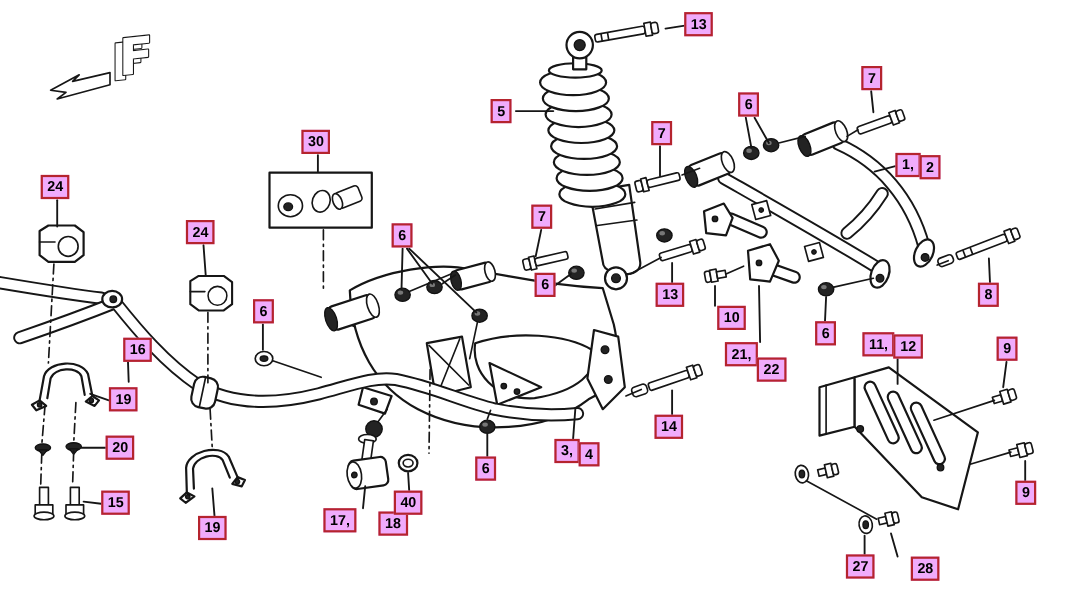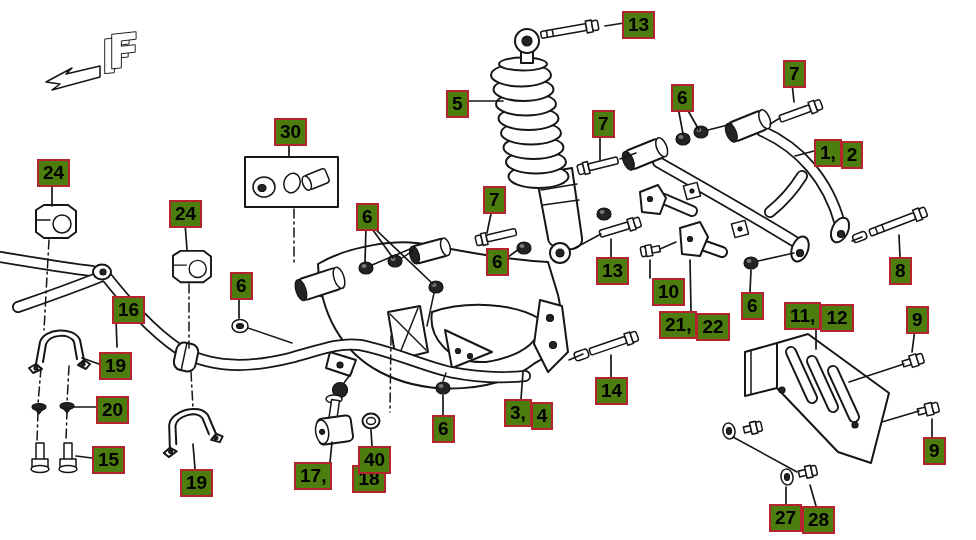--- a/index.html
+++ b/index.html
@@ -2,22 +2,22 @@
 <html><head>
 <meta charset="utf-8">
 <style>
   :root { --red:#b5242e; --ink:#1a1a1a; }
   html,body { margin:0; padding:0; background:#ffffff; }
   .stage { position:relative; width:976px; height:540px; background:#fff; overflow:hidden;
            font-family:"Liberation Sans", sans-serif; }
   .stage svg { position:absolute; left:0; top:0; }
   #callout-layer { position:absolute; left:0; top:0; width:976px; height:540px; pointer-events:none; }
   .callout { position:absolute; display:flex; align-items:flex-start; }
-  .callout-box { display:inline-block; border:2px solid var(--red); background:#4d7c0f; color:#000;
-                 font-weight:bold; font-size:19px; line-height:1; padding:2px 4px 3px;
+  .callout-box { display:inline-block; border:2px solid var(--red); background:#f0abfc; color:#000;
+                 font-weight:bold; font-size:13px; line-height:1; padding:2px 4px 3px;
                  font-family:"Liberation Sans", sans-serif; white-space:nowrap; }
   .callout-box + .callout-box { margin-left:-1px; }
   #leader-layer line { stroke:#161616; stroke-width:1.7; }
   .art { stroke:#161616; fill:none; stroke-width:2; stroke-linecap:round; stroke-linejoin:round; }
   .wfill { fill:#ffffff; }
   .dark { fill:#232323; stroke:#111; stroke-width:1.2; }
   .thin { stroke-width:1.5; }
   .dashdot { stroke-dasharray:9 4 2 4; stroke-width:1.5; }
   .tube-o { stroke:#161616; stroke-width:12; fill:none; stroke-linecap:round; }
   .tube-i { stroke:#ffffff; stroke-width:8.5; fill:none; stroke-linecap:round; }
@@ -458,29 +458,29 @@
         <span class="callout-box">6</span>
       </div>
       <div class="callout" style="left: 596px; top: 257px;">
         <span class="callout-box">13</span>
       </div>
       <div class="callout" style="left: 636px; top: 278px; padding-left: 16px;">
         <span class="callout-box">10</span>
       </div>
       <div class="callout" style="left: 659px; top: 311px;">
         <span class="callout-box">21,</span>
-        <span class="callout-box" style="transform: translateY(2px);">22</span>
+        <span class="callout-box" style="transform: translateY(2px); margin-top: 12px;">22</span>
       </div>
       <div class="callout" style="left: 741px; top: 292px;">
         <span class="callout-box">6</span>
       </div>
       <div class="callout" style="left: 889px; top: 257px;">
         <span class="callout-box">8</span>
       </div>
-      <div class="callout" style="left: 101px; top: 296px; padding-left: 11px;">
+      <div class="callout" style="left: 101px; top: 307px; padding-left: 11px;">
         <span class="callout-box">16</span>
       </div>
       <div class="callout" style="left: 99px; top: 352px;">
         <span class="callout-box">19</span>
       </div>
       <div class="callout" style="left: 96px; top: 396px;">
         <span class="callout-box">20</span>
       </div>
       <div class="callout" style="left: 92px; top: 446px;">
         <span class="callout-box">15</span>
@@ -511,20 +511,20 @@
       </div>
       <div class="callout" style="left: 906px; top: 306px;">
         <span class="callout-box">9</span>
       </div>
       <div class="callout" style="left: 923px; top: 437px;">
         <span class="callout-box">9</span>
       </div>
       <div class="callout" style="left: 769px; top: 504px; align-items: flex-end;">
         <span class="callout-box">27</span>
       </div>
-      <div class="callout" style="left: 802px; top: 506px;">
+      <div class="callout" style="left: 828px; top: 506px;">
         <span class="callout-box">28</span>
       </div>
       <div class="callout" style="left: 230px; top: 272px;">
         <span class="callout-box">6</span>
       </div>
     </div>
 </div>
 
 </body></html>

